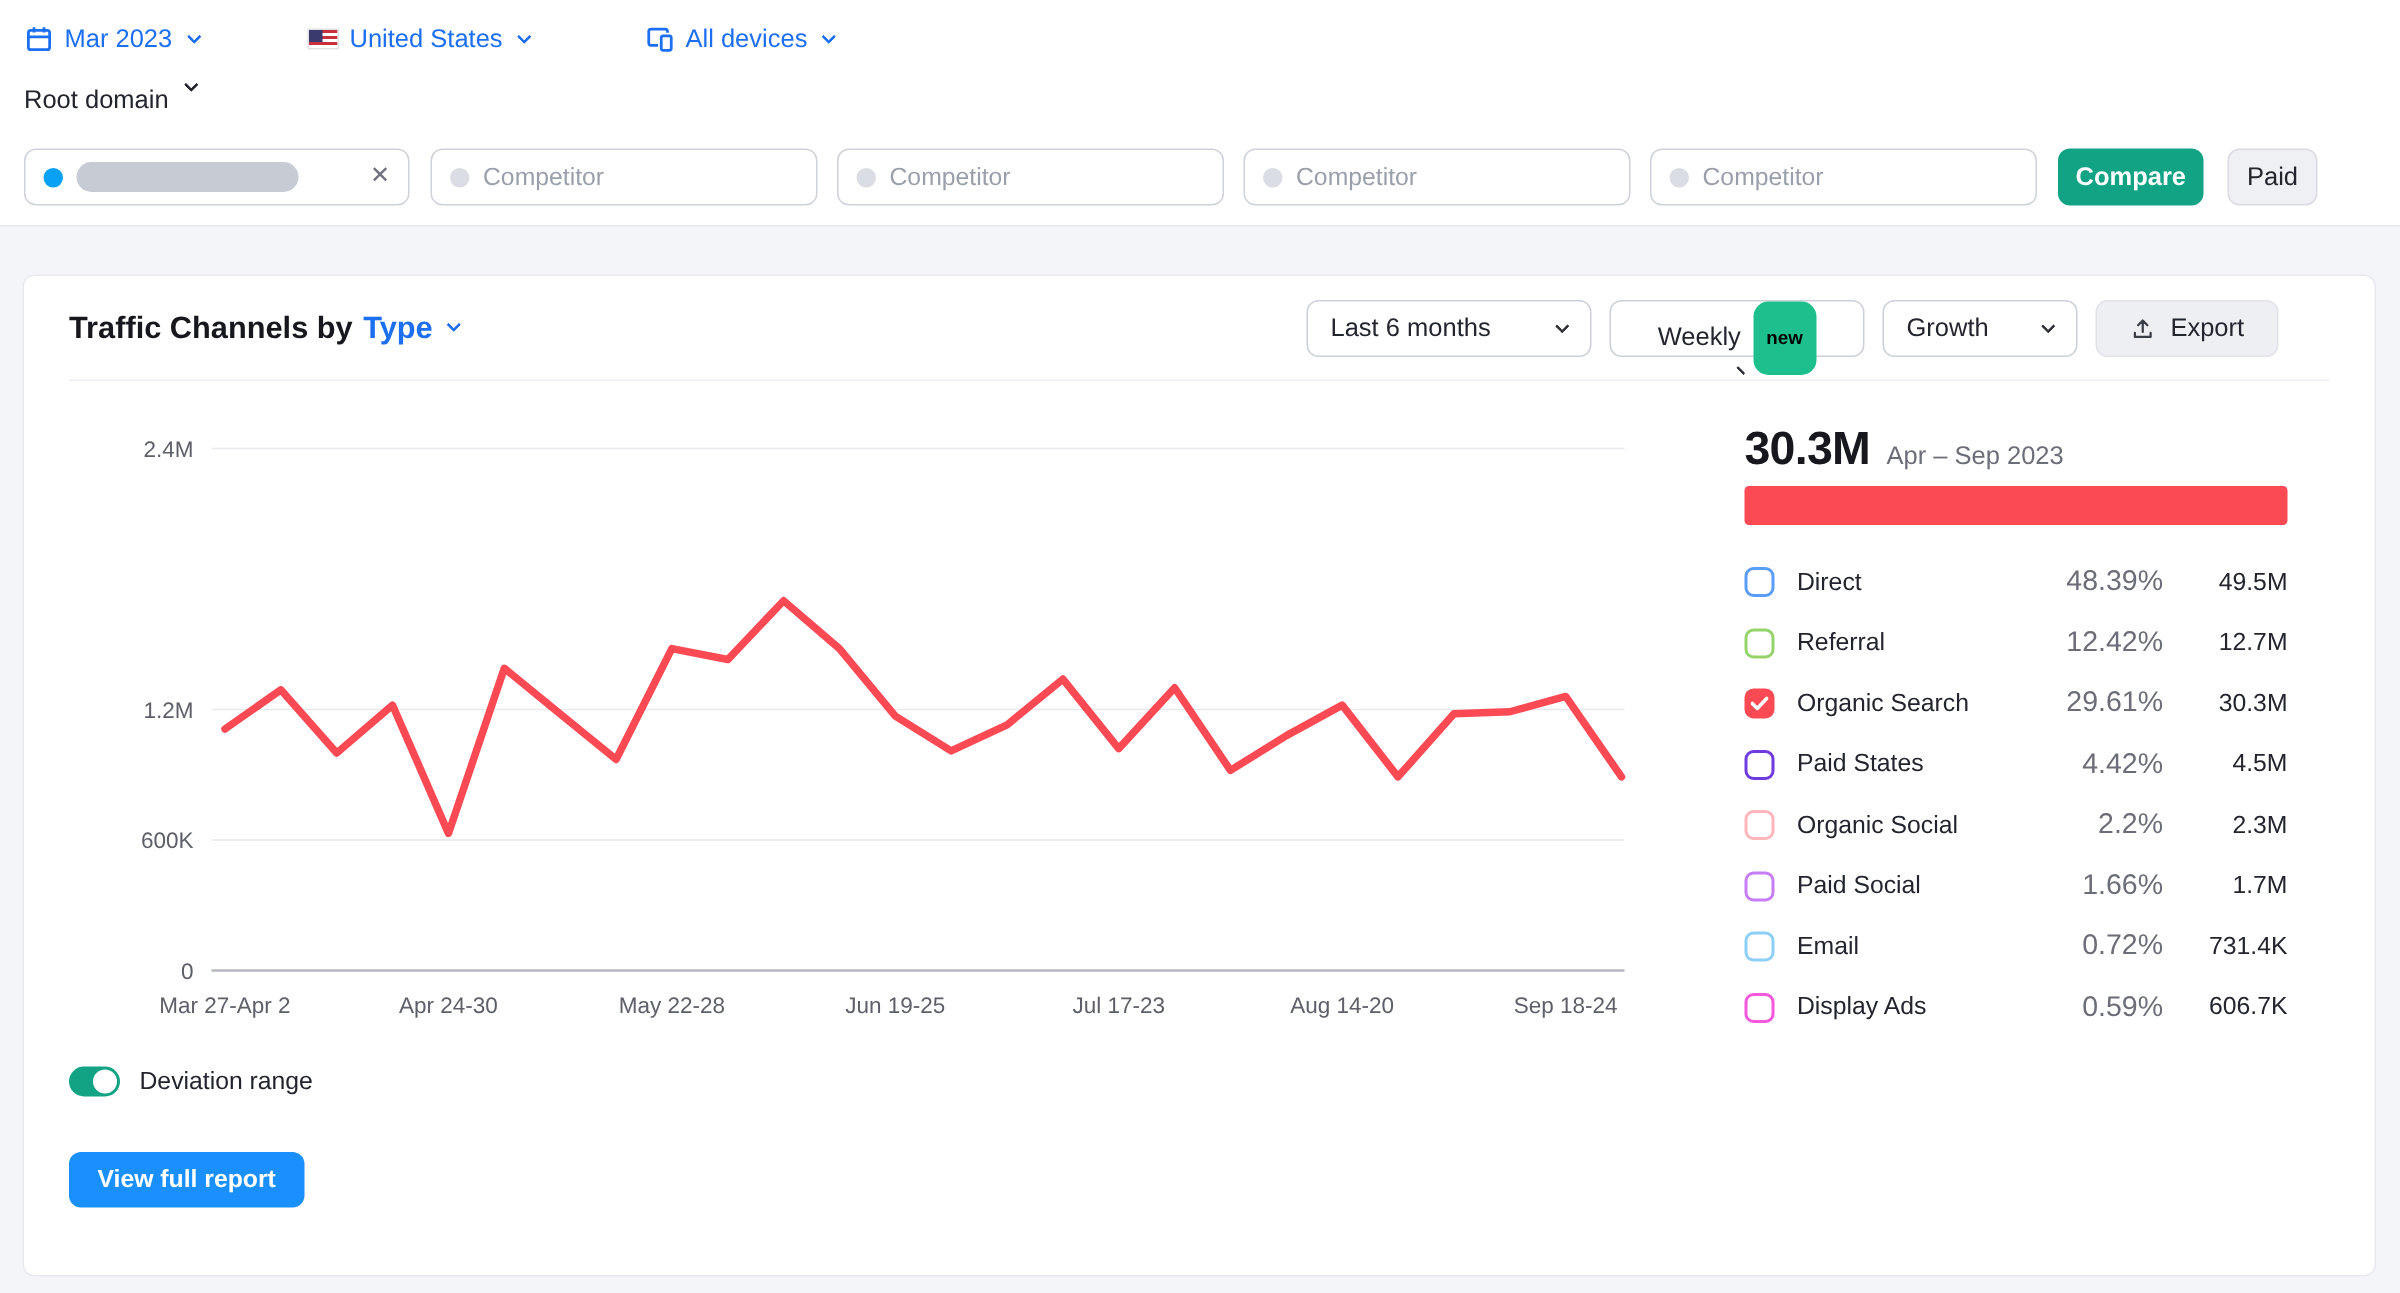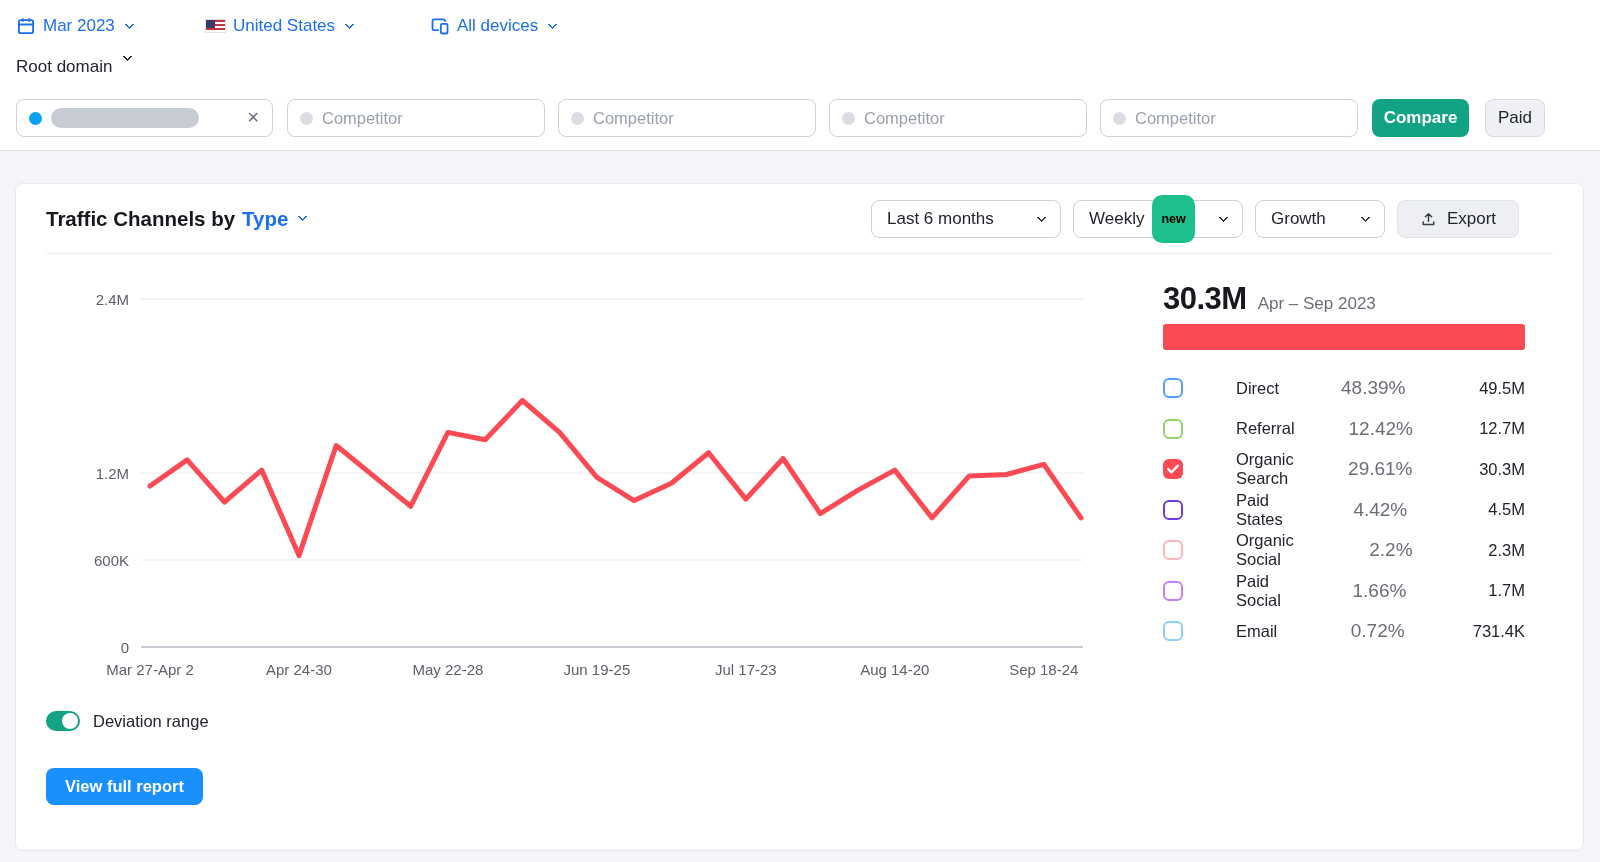--- a/index.html
+++ b/index.html
@@ -31,41 +31,41 @@
   .btn-compare { left:1372px; width:97px; background:#12a384; color:#fff; font-weight:700; }
   .btn-clear { left:1485px; width:60px; background:#eef0f3; color:#23252e; border:1px solid #d8dbe2; }
 
   
   .card { position:absolute; left:15px; top:183px; width:1569px; height:668px; background:#fff; border:1px solid #e7e9ef; border-radius:8px; }
   .card-head { position:absolute; left:30px; right:30px; top:0; height:70px; border-bottom:1px solid #eceef2; display:flex; align-items:center; }
   .title { font-size:20.5px; font-weight:700; color:#17181d; display:flex; align-items:center; gap:7px; }
   .title .type { color:#1d6ff2; cursor:pointer; display:flex; align-items:center; gap:7px; }
   .head-controls { position:absolute; right:34px; top:16px; display:flex; gap:12px; }
   .pill { height:38px; border:1px solid #ccd0d9; border-radius:8px; background:#fff; display:flex; align-items:center; justify-content:space-between; padding:0 15px; font-size:17px; color:#23252e; font-family:inherit; cursor:pointer; }
-  .pill-period { width:190px; } .pill-gran { width:170px; } .pill-metric { width:130px; }
+  .pill-period { width:190px; } .pill-gran { width:170px;flex-direction:column; } .pill-metric { width:130px; }
   .pill-main { display:flex; align-items:center; gap:8px; }
   .badge { background:#1dc08c; color:#000000; font-size:12.5px; font-weight:700; padding:18px 9px; border-radius:10px; line-height:1; }
   .pill-export { width:122px; justify-content:center; gap:10px; background:#edeff3; border-color:#e0e3e9; }
   .pill .chev { color:#33353d; }
 
   
   #chart { position:absolute; left:25px; top:87px; width:1120px; height:430px; }
   #chart svg { width:100%; height:100%; display:block; }
   #chart text { fill:#5d6069; font-size:15px; font-family:"Liberation Sans","DejaVu Sans",sans-serif; }
   .gridline { stroke:#e9eaee; stroke-width:1; }
   .axisline { stroke:#b4b8c0; stroke-width:1.6; }
 
   
   .panel { position:absolute; left:1147px; top:97px; width:362px; }
   .sum-line { display:flex; align-items:baseline; gap:11px; }
   .sum-total { font-size:31px; font-weight:700; color:#17181d; letter-spacing:-0.5px; }
   .sum-range { font-size:17px; color:#6b6e78; }
   .sumbar { margin-top:7px; height:26px; border-radius:3px; }
   .legend { margin-top:18px; }
-  .lg-row { height:40.5px; display:flex; align-items:center; cursor:pointer;gap:38px; }
+  .lg-row { height:40.5px; display:flex; align-items:center; cursor:pointer; }
   .lg-box { width:20px; height:20px; border-radius:6px; margin-right:15px; flex:none; display:flex; align-items:center; justify-content:center; }
   .lg-label { flex:1; font-size:16.5px; color:#23252e; }
   .lg-pct { width:90px; text-align:right; font-size:19px; color:#6b6e78; }
   .lg-val { width:83px; text-align:right; font-size:16.5px; color:#23252e; }
 
   
   .dev-row { position:absolute; left:30px; top:527px; display:flex; align-items:center; gap:13px; }
   .toggle { width:34px; height:20px; border-radius:10px; background:#12a384; position:relative; cursor:pointer; }
   .toggle .knob { position:absolute; right:2px; top:2px; width:16px; height:16px; border-radius:50%; background:#fff; }
   .dev-label { font-size:16.5px; color:#23252e; }
@@ -231,20 +231,26 @@
             <span class="lg-label">Paid Social</span>
             <span class="lg-pct">1.66%</span>
             <span class="lg-val">1.7M</span>
           </div>
           <div class="lg-row">
             <span class="lg-box" style="border: 2px solid rgb(140, 208, 250); background: rgb(255, 255, 255);"></span>
             <span class="lg-label">Email</span>
             <span class="lg-pct">0.72%</span>
             <span class="lg-val">731.4K</span>
           </div>
+          <div class="lg-row">
+            <span class="lg-box" style="border: 2px solid rgb(245, 88, 218); background: rgb(255, 255, 255);"></span>
+            <span class="lg-label">Display Ads</span>
+            <span class="lg-pct">0.59%</span>
+            <span class="lg-val">606.7K</span>
+          </div>
         </div>
     </aside>
 
     <div class="dev-row">
       <div class="toggle" id="devToggle">
           <span class="knob"></span>
         </div>
       <span class="dev-label">Deviation range</span>
     </div>
     <button class="cta">View full report</button>

